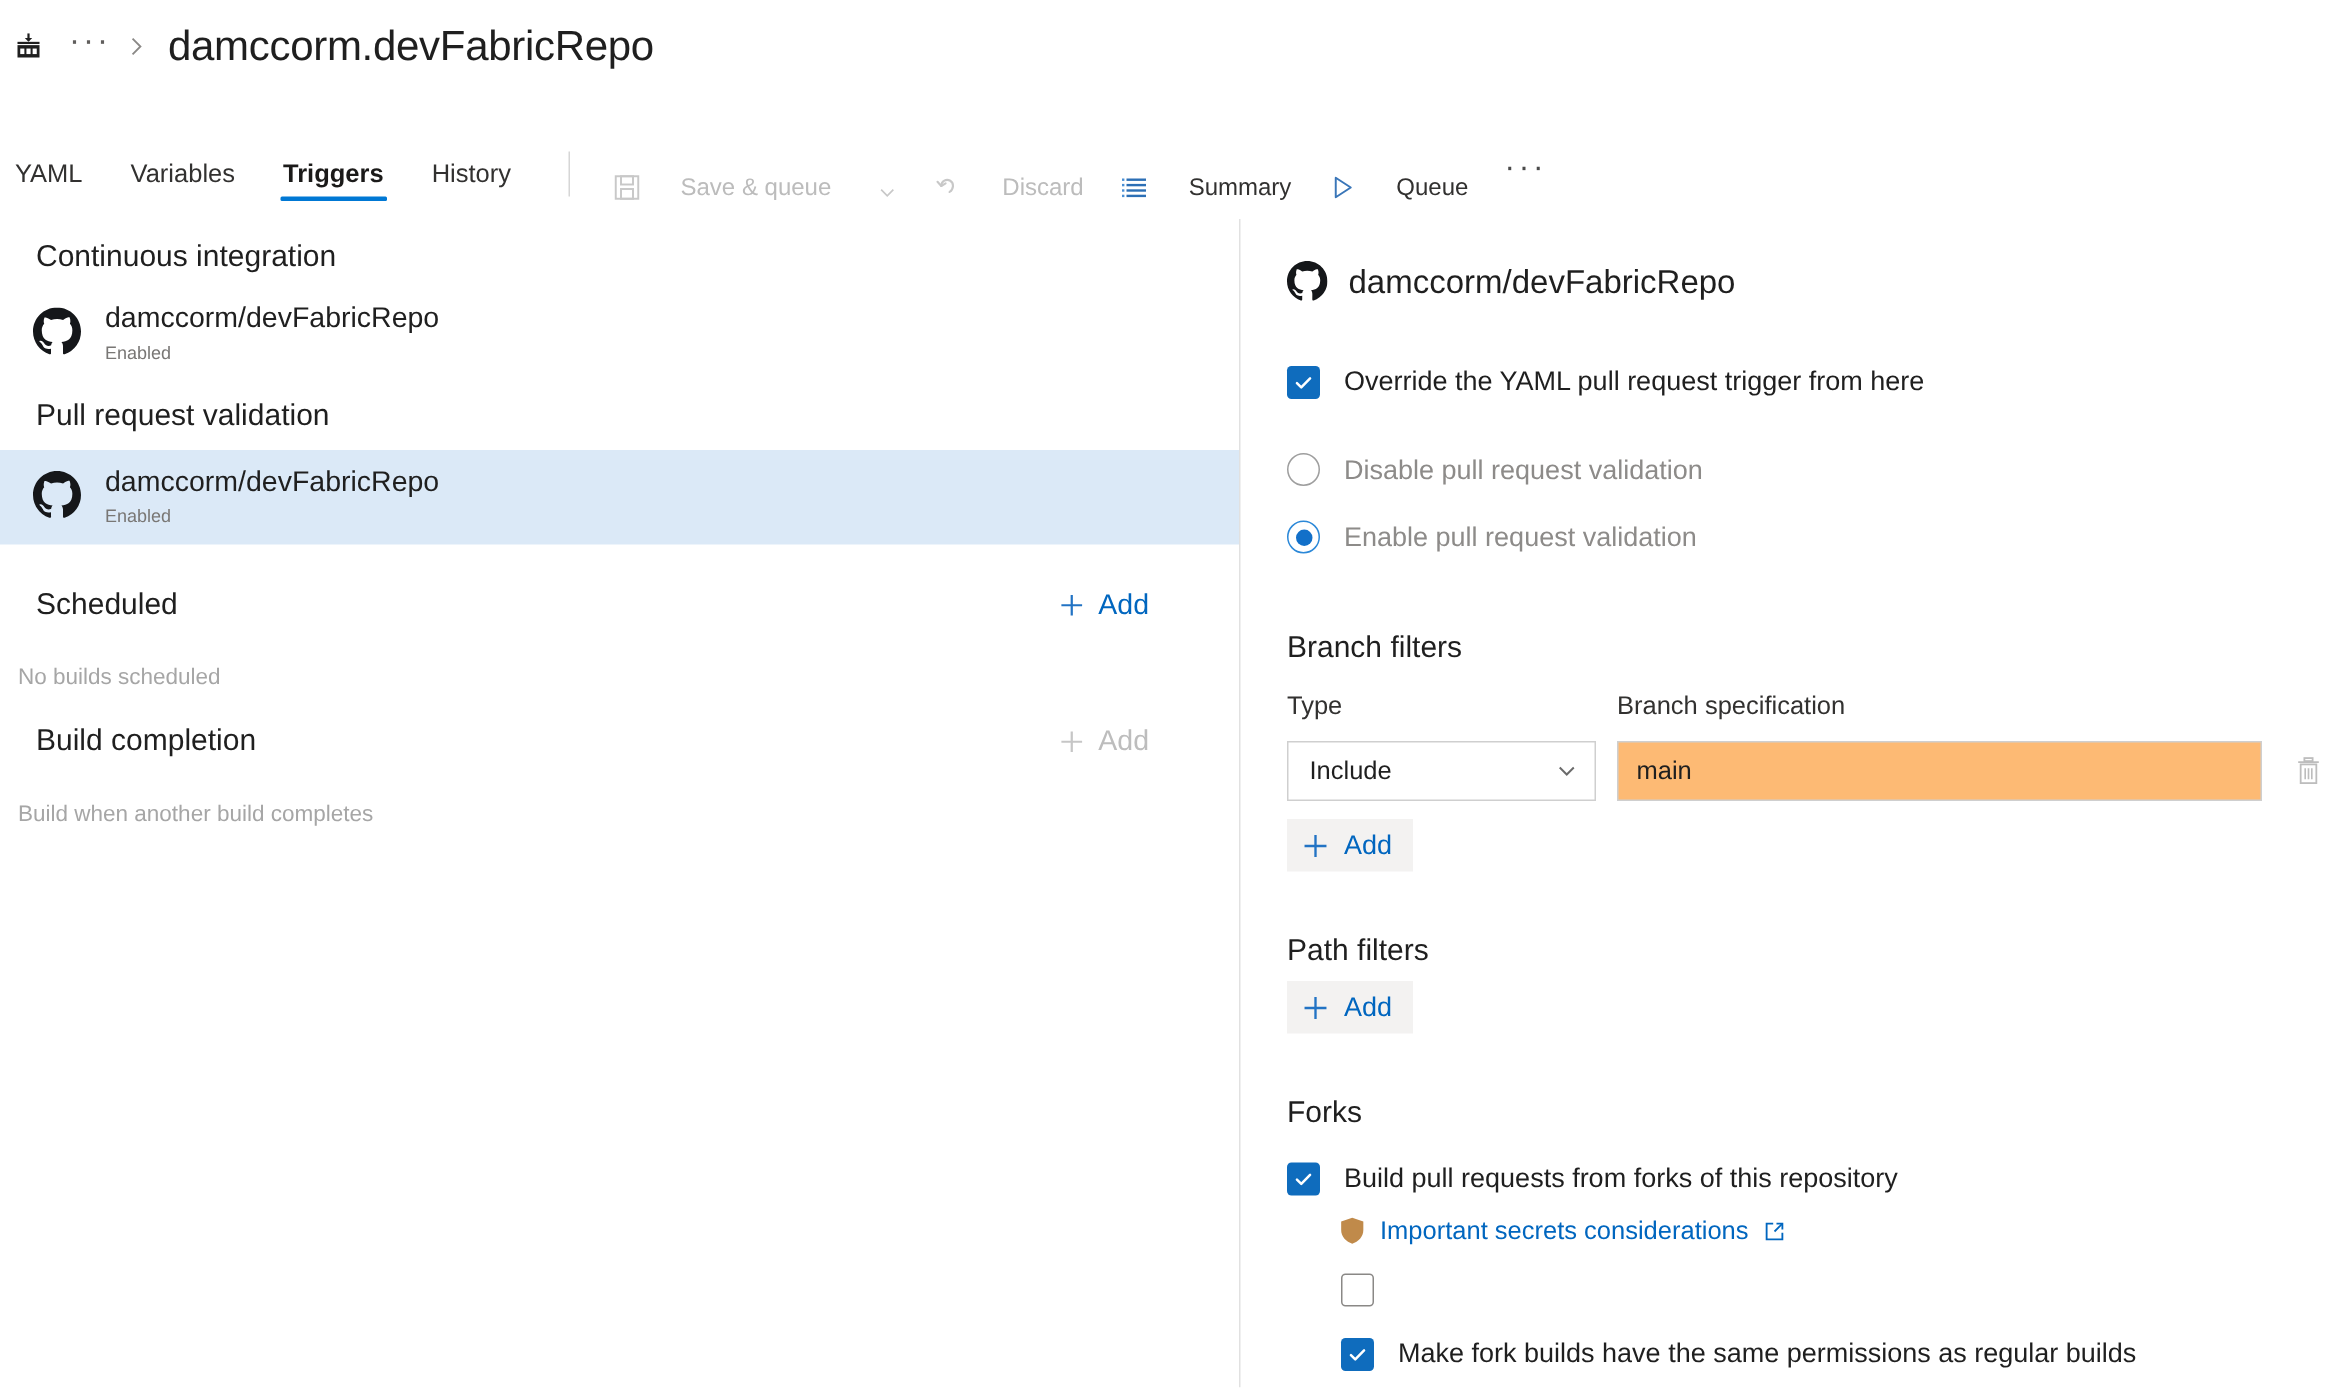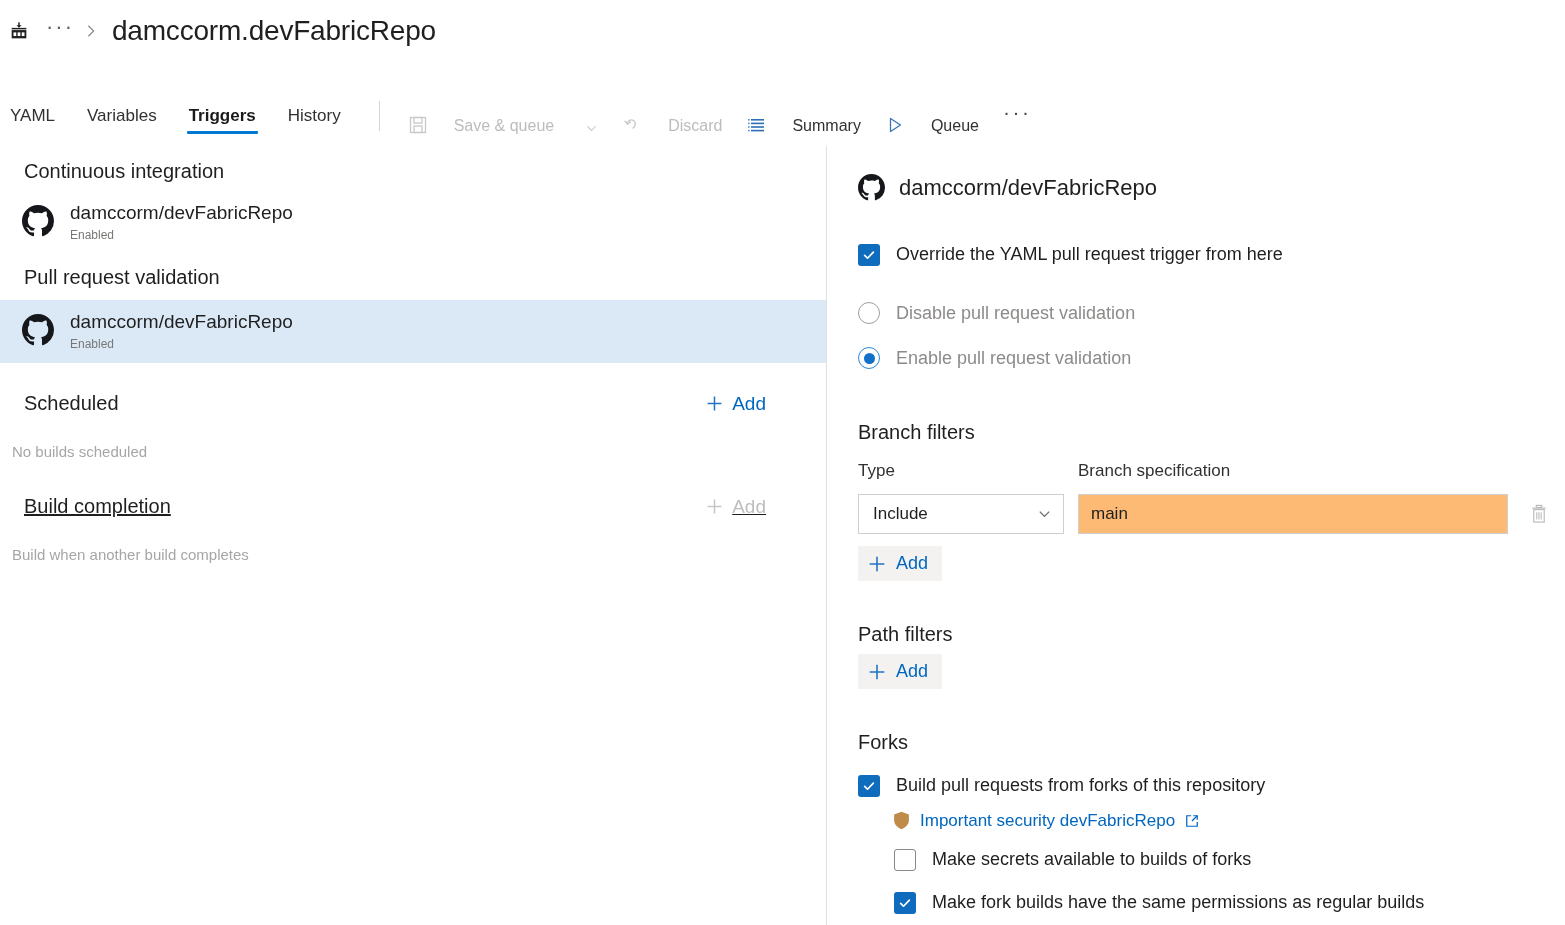--- a/index.html
+++ b/index.html
@@ -315,21 +315,21 @@
           <span>
             <svg class="plus" viewBox="0 0 16 16" aria-hidden="true">
               <path d="M8 1.5 V14.5 M1.5 8 H14.5" stroke="#2273c4" stroke-width="1.4" fill="none"></path>
             </svg>
           </span>
           <span>Add</span>
         </span>
       </div>
       <div class="muted-note" style="margin-top:24px;">No builds scheduled</div>
 
-      <div class="sec-head" style="margin-top:32px; padding-right:52px;text-decoration:underline;">
+      <div class="sec-head" style="margin-top:20px; padding-right:52px;">
         <span>Build completion</span>
         <span class="add-link disabled">
           <span>
             <svg class="plus" viewBox="0 0 16 16" aria-hidden="true">
               <path d="M8 1.5 V14.5 M1.5 8 H14.5" stroke="#c6c6c6" stroke-width="1.4" fill="none"></path>
             </svg>
           </span>
           <span>Add</span>
         </span>
       </div>
@@ -437,33 +437,32 @@
         </span>
         <span class="chk-label">Build pull requests from forks of this repository</span>
       </div>
 
       <div class="sec-link" style="margin:13px 0 0 65px;">
         <span>
           <svg class="shield" viewBox="0 0 16 18" aria-hidden="true">
             <path d="M8 0.8 L15 3.2 V8.6 C15 13 11.8 16 8 17.2 C4.2 16 1 13 1 8.6 V3.2 Z" fill="#c08a4a"></path>
           </svg>
         </span>
-        <span>Important security devFabricRepo</span>
+        <span>Important secrets considerations</span>
         <span>
           <svg class="extlink" viewBox="0 0 16 16" aria-hidden="true">
             <path d="M7 2 H2 V14 H14 V9" fill="none" stroke="#0066bf" stroke-width="1.4"></path>
             <path d="M9.5 2 H14 V6.5" fill="none" stroke="#0066bf" stroke-width="1.4"></path>
             <path d="M14 2 L8 8" fill="none" stroke="#0066bf" stroke-width="1.4"></path>
           </svg>
         </span>
       </div>
 
       <div class="chk-row" style="margin:17px 0 0 66px;">
         <span class="chk off"></span>
-        <span class="chk-label">Make secrets available to builds of forks</span>
       </div>
 
       <div class="chk-row" style="margin:20px 0 0 66px;">
         <span class="chk on">
           <svg viewBox="0 0 16 16" aria-hidden="true">
             <path d="M3 8.4 L6.3 11.7 L13 4.8" fill="none" stroke="#ffffff" stroke-width="1.9" stroke-linecap="round" stroke-linejoin="round"></path>
           </svg>
         </span>
         <span class="chk-label">Make fork builds have the same permissions as regular builds</span>
       </div>

